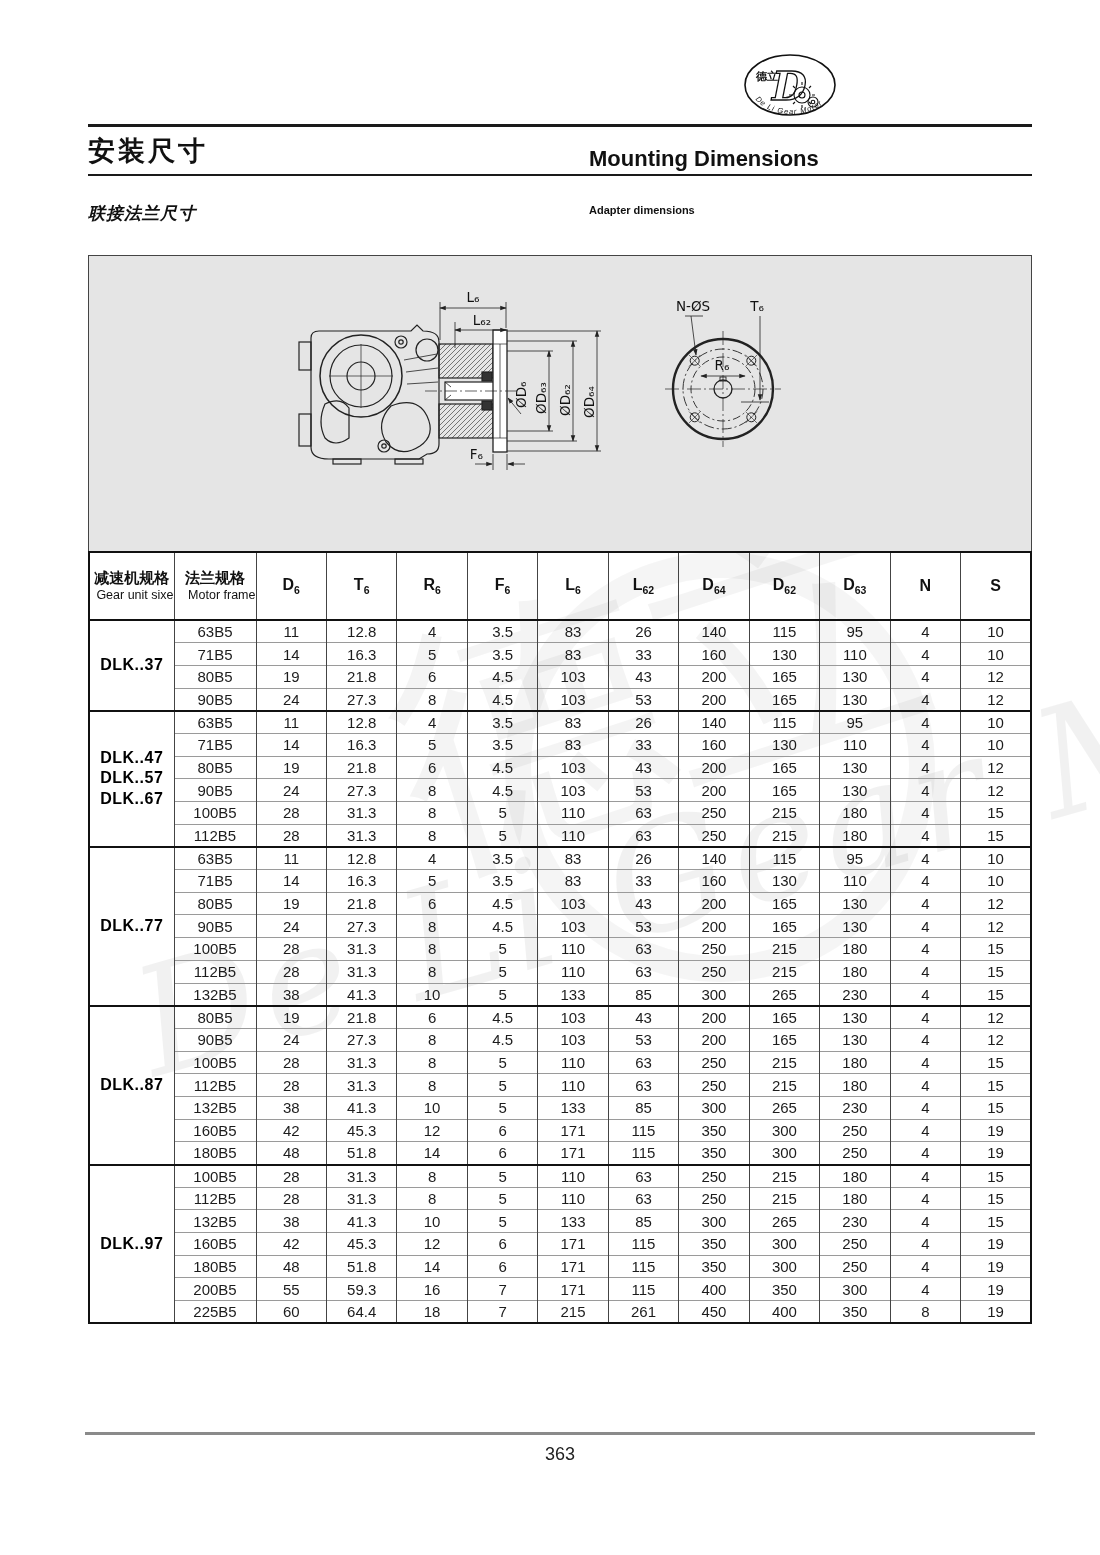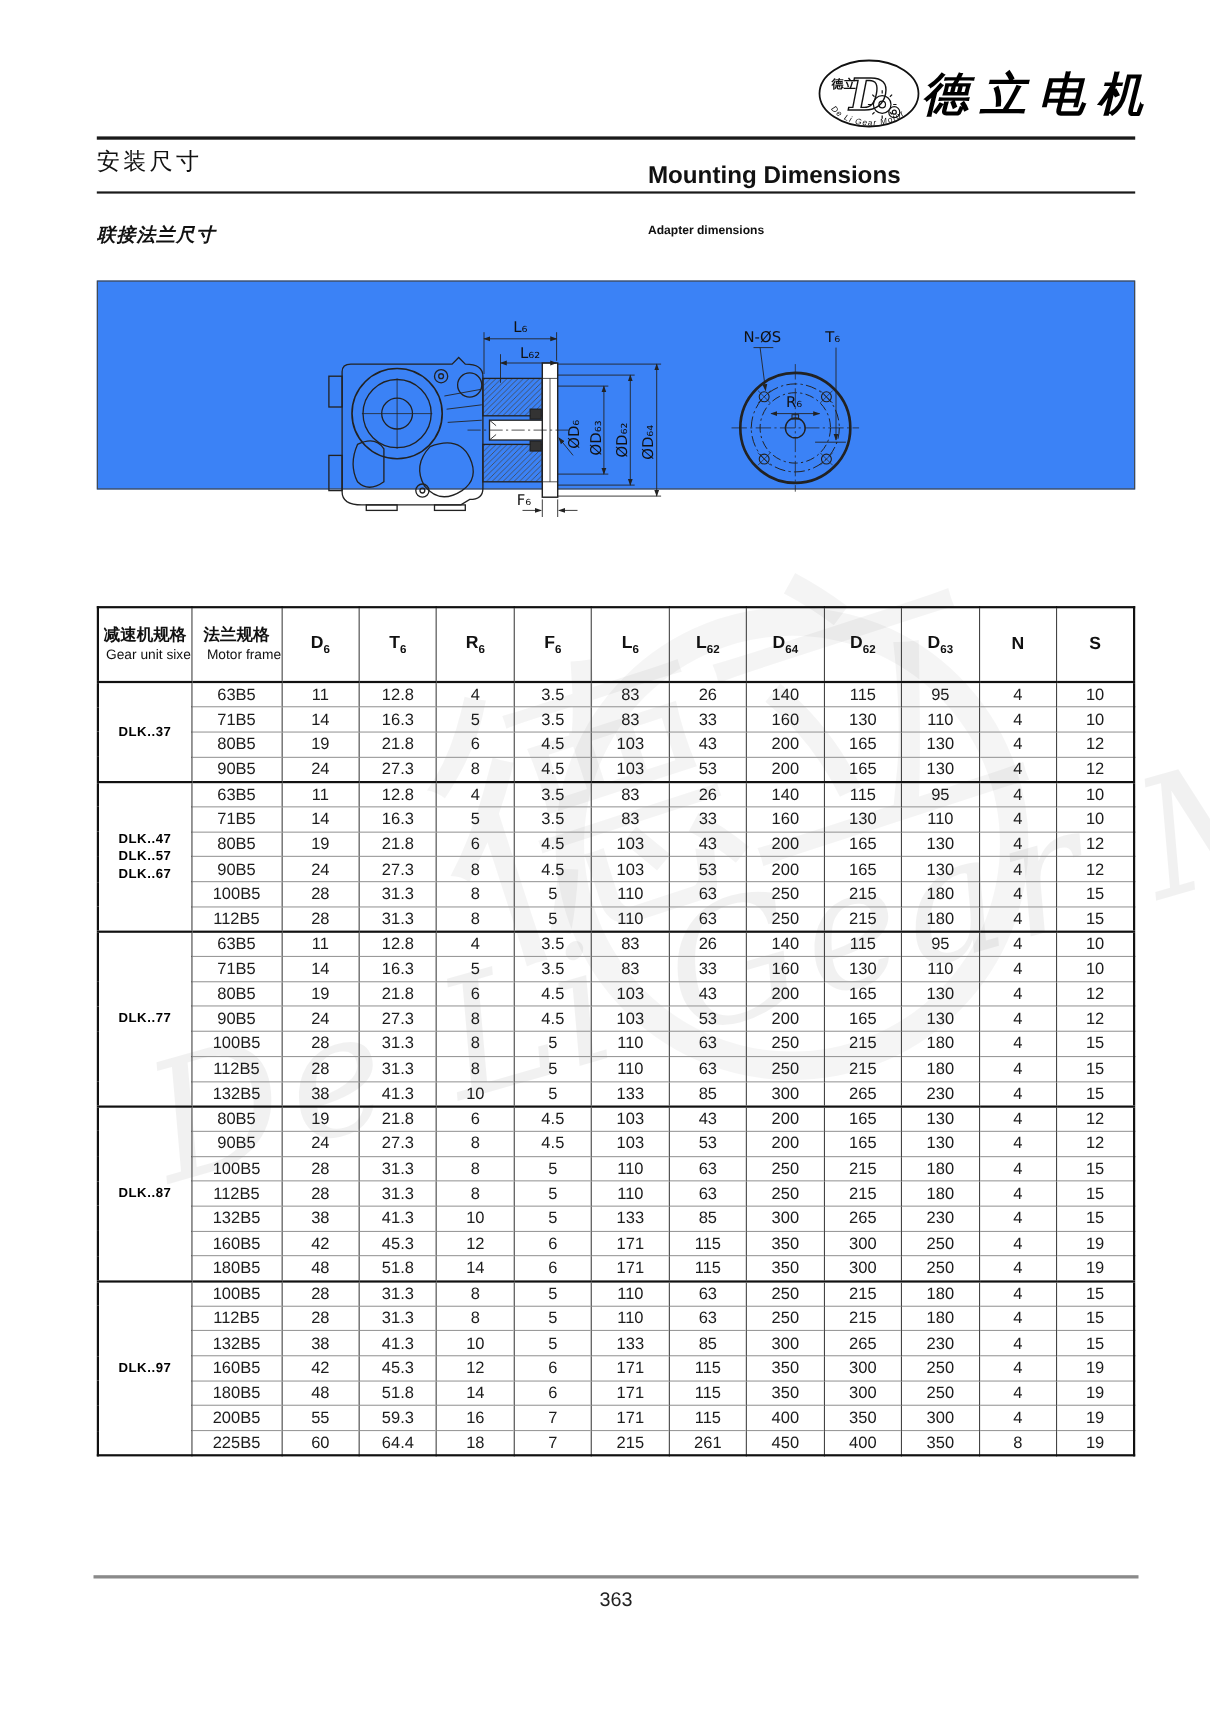--- a/index.html
+++ b/index.html
@@ -13,27 +13,27 @@
   .logo-svg { position:absolute; left:742px; top:50px; }
   .brand {
     position:absolute; left:838px; top:58px; font-size:42px; font-weight:bold;
     font-style:italic; letter-spacing:11px; white-space:nowrap; color:#000;
     font-family:"DejaVu Serif","DejaVu Sans",serif;
   }
   
   .rule { position:absolute; background:#1a1a1a; }
   .rule-top    { left:88px; top:124px; width:944px; height:2.5px; }
   .rule-title  { left:88px; top:174px; width:944px; height:1.5px; }
-  .sec-cn { position:absolute; left:88px;  top:133px; font-size:21px; font-weight:400; letter-spacing:3px; }
+  .sec-cn { position:absolute; left:88px;  top:133px; font-size:27px; font-weight:700; letter-spacing:3px; }
   .sec-en { position:absolute; left:589px; top:146px; font-size:22px; font-weight:bold; }
   .sub-cn { position:absolute; left:88px;  top:202px; font-size:17px; font-weight:600; letter-spacing:1px;font-style:italic; }
   .sub-en { position:absolute; left:589px; top:204px; font-size:11px; font-weight:bold; }
   
-  .draw-box { position:absolute; left:88px; top:255px; width:944px; height:190px;
-              border:1px solid #444; background:#3b82f6; z-index:2; }
+  .draw-box { position:absolute; left:88px; top:255px; width:944px; height:298px;
+              border:1px solid #444; background:#e5e5e5; z-index:2; }
   .draw-box svg { display:block; }
   .dimtxt { font-family:"DejaVu Sans",sans-serif; font-size:13.5px; fill:#111; }
   
   .wm { position:absolute; inset:0; overflow:hidden; z-index:1; pointer-events:none; }
   .wm-circle { position:absolute; left:505px; top:552px; width:430px; height:430px;
                border:26px solid rgba(0,0,0,0.040); border-radius:50%; }
   .wm-latin { position:absolute; left:140px; top:940px; font-size:150px; font-style:italic;
               font-family:"DejaVu Serif",serif; color:rgba(0,0,0,0.055); white-space:nowrap;
               transform:rotate(-16deg); transform-origin:left center; letter-spacing:6px; }
   .wm-cjk { position:absolute; left:400px; top:590px; font-size:270px;
@@ -46,21 +46,21 @@
   .dims col.c0 { width:85px; } .dims col.c1 { width:82px; }
   .dims th, .dims td { border-left:1px solid #444; border-right:1px solid #444;
                        text-align:center; vertical-align:middle; padding:0; }
   .dims thead th { height:68px; border-bottom:1.5px solid #222; font-size:16px; font-weight:bold; }
   .dims thead th sub { font-size:10.5px; }
   .dims .hcn { font-size:15px; font-weight:bold; line-height:1.25; }
   .dims .hen { font-size:12.5px; font-weight:normal; line-height:1.2;text-align:right; }
   .dims td { height:22.7px; font-size:15px; color:#1c1c1c;
              border-top:1px solid #9a9a9a; border-bottom:0; line-height:1; }
   .dims tr.gstart td { border-top:2px solid #111; }
-  .dims td.gcell { font-weight:bold; font-size:12px; line-height:1.3; letter-spacing:0.5px; color:#000; }
+  .dims td.gcell { font-weight:bold; font-size:16px; line-height:1.3; letter-spacing:0.5px; color:#000; }
   
   .footer-rule { position:absolute; left:85px; top:1432px; width:950px; height:3px; background:#8a8a8a; }
   .page-num { position:absolute; left:0; top:1444px; width:1120px; text-align:center; font-size:18px; color:#222; }
 </style>
 </head>
 <body>
 
 <div class="page">
 
   <div class="wm">
@@ -78,21 +78,20 @@
         <circle cx="60" cy="45" r="3"></circle>
       <path d="M60,35 v-3 M60,55 v3 M50,45 h-3 M70,45 h3 M53,38 l-2,-2 M67,38 l2,-2 M53,52 l-2,2 M67,52 l2,2"></path>
       <circle cx="71" cy="52" r="5"></circle>
         <circle cx="71" cy="52" r="1.8"></circle>
     </g>
     <path id="lg-arc" d="M10,42 A40,27 0 0 0 88,44" fill="none" stroke="none"></path>
     <text font-size="7.5" font-style="italic" fill="#111" letter-spacing="1">
       <textPath href="#lg-arc" startOffset="8">De Li Gear Motor</textPath>
     </text>
   </svg>
-  <div class="brand">德立电机</div>
 
   <div class="rule rule-top"></div>
   <div class="sec-cn">安装尺寸</div>
   <div class="sec-en">Mounting Dimensions</div>
   <div class="rule rule-title"></div>
   <div class="sub-cn">联接法兰尺寸</div>
   <div class="sub-en">Adapter dimensions</div>
 
   <div class="draw-box">
     <svg width="942" height="236" viewBox="0 0 942 236">

